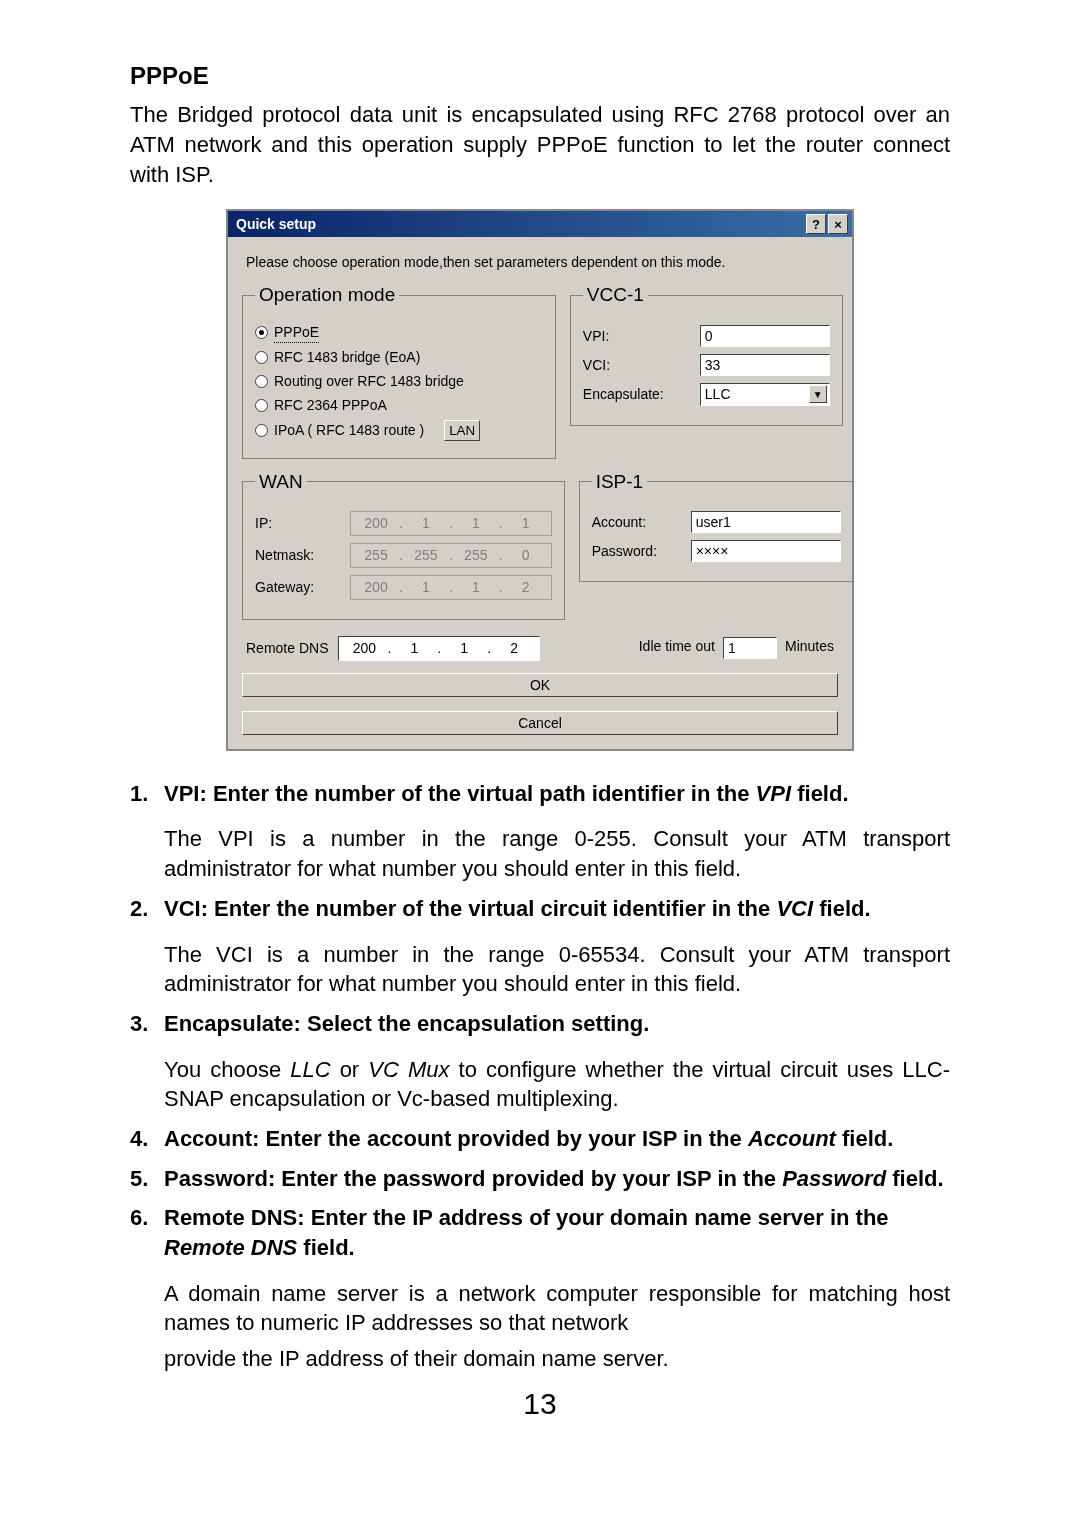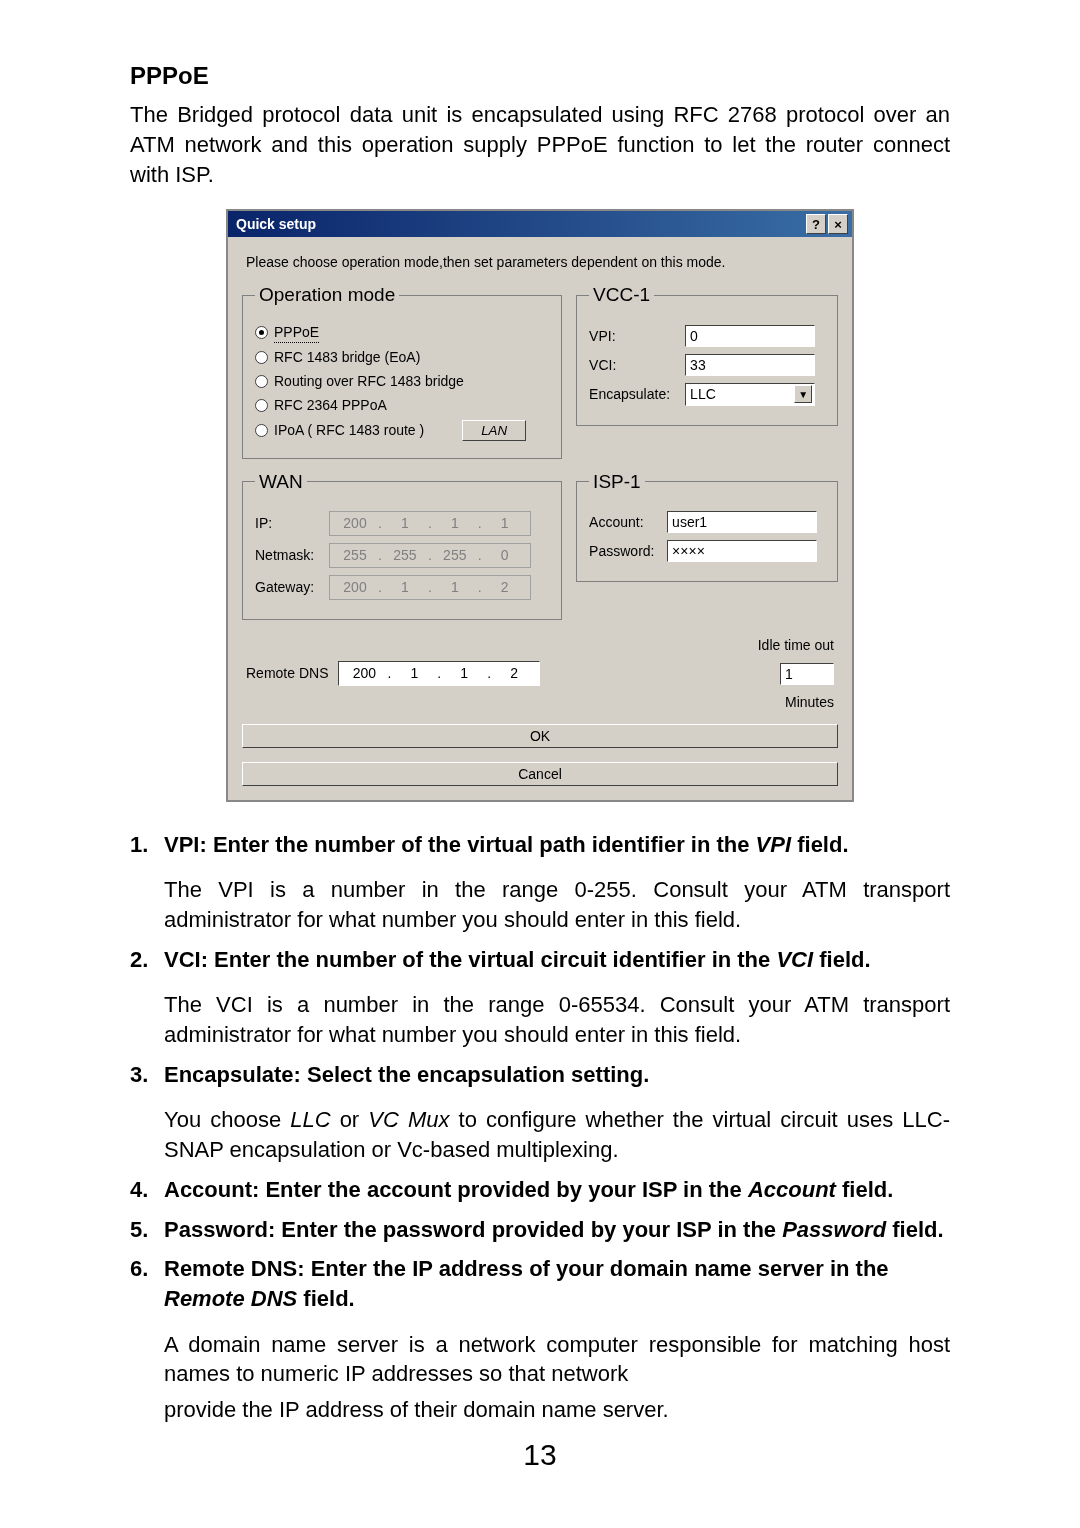--- a/index.html
+++ b/index.html
@@ -74,29 +74,28 @@
     }
     .radio-line { display: flex; align-items: center; gap: 6px; margin: 5px 0; color:#000;}
     .radio-circle {
       width: 13px; height: 13px; border-radius: 50%;
       border: 1px solid #404040; background:#fff;
       display:flex;align-items:center;justify-content:center;
     }
     .radio-dot { width:5px;height:5px;border-radius:50%;background:#000; }
     .dotted { border-bottom: 1px dotted #000; }
     .lan-btn {
-      margin-left: 32px;
-      padding: 2px 18px;
+      margin-left: 14px;
+      padding: 2px 4px;
       border: 1px solid #fff;
       border-right-color: #404040;
       border-bottom-color: #404040;
       background:#d4d0c8;
-      font-style:italic;
-    }
-    .field-row { display:flex; align-items:center; margin: 7px 0; gap:4px; }
+    }
+    .field-row { display:flex; align-items:center; margin: 7px 0; gap:25px; }
     .field-row .lbl { width: 92px; }
     .txt-input {
       border: 1px solid #404040;
       border-right-color:#fff;
       border-bottom-color:#fff;
       background:#fff;
       padding: 2px 4px;
       font-family: Tahoma, sans-serif;
       font-size: 14px;
     }
@@ -278,21 +277,21 @@
         <div class="ip-box txt-input" style="background:#fff;color:#000">
           <span class="ip-seg">200</span>
             <span class="ip-dot" style="color:#000">.</span>
           <span class="ip-seg">1</span>
             <span class="ip-dot" style="color:#000">.</span>
           <span class="ip-seg">1</span>
             <span class="ip-dot" style="color:#000">.</span>
           <span class="ip-seg">2</span>
         </div>
       </div>
-      <div style="display:flex;align-items:flex-end;gap:8px;margin-left:auto;flex-direction:column;">
+      <div style="display:flex;align-items:flex-start;gap:8px;margin-left:auto;">
         <span>Idle time out</span>
         <input class="txt-input" style="width: 54px;" value="1">
         <span>Minutes</span>
       </div>
     </div>
 
     <div class="btn-row">
       <button class="btn">OK</button>
       <button class="btn">Cancel</button>
     </div>

